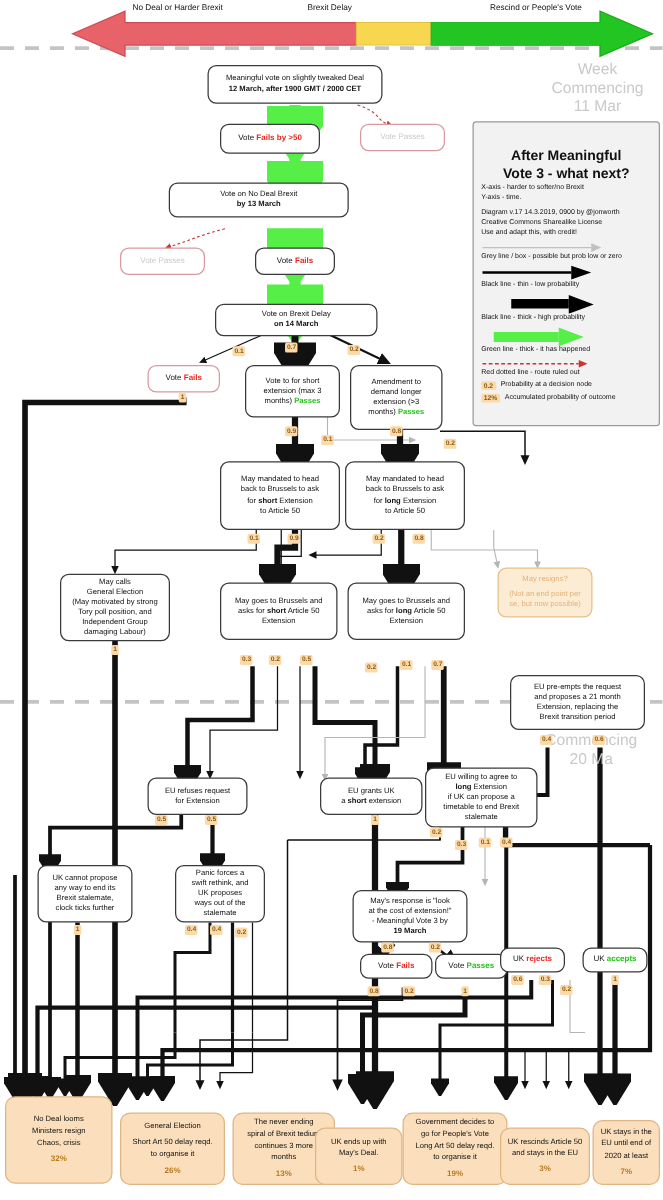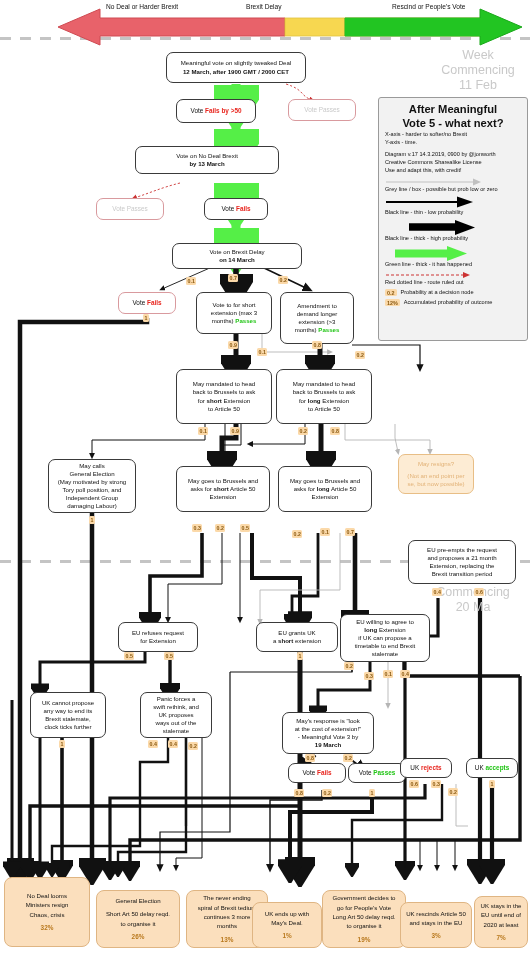--- a/index.html
+++ b/index.html
@@ -21,21 +21,21 @@
   .b{font-weight:bold;}
   .fail{color:#e8251e;font-weight:bold;}
   .pass{color:#1fc413;font-weight:bold;}
   .prob{position:absolute;background:#fbd9a9;color:#8a5a12;font-weight:bold;font-size:5.3px;
         padding:0.5px 1.5px;border-radius:1.5px;z-index:9;line-height:1.25;}
   .barlbl{position:absolute;font-size:6.6px;color:#111;z-index:8;top:3px;}
 
   
   #legend{position:absolute;left:378px;top:97px;width:150px;height:244px;background:#f2f2f2;
           border:1.1px solid #9a9a9a;border-radius:3px;z-index:20;padding:5px 6px;box-sizing:border-box;}
-  #legend h1{font-size:11.2px;margin:0 0 1px 0;text-align:center;line-height:1.22;font-weight:bold;}
+  #legend h1{font-size:11.2px;margin:16px 0 1px 0;text-align:center;line-height:1.22;font-weight:bold;}
   #legend .ls{font-size:5.6px;line-height:1.42;margin:0;color:#111;}
   #legend .gap{height:4px;}
   .lgrow{display:flex;align-items:center;gap:4px;margin:2px 0;}
   .lgbadge{background:#fbd9a9;color:#8a5a12;font-weight:bold;font-size:5.4px;padding:0.5px 2px;border-radius:1.5px;}
   .lgbadge.pc{background:#fbd9a9;}
 
   
   .week{position:absolute;color:#c9c9c9;font-size:12.5px;line-height:1.18;text-align:center;
         font-weight:normal;z-index:2;}
   .dashline{position:absolute;left:0;width:530px;height:3px;z-index:1;
@@ -60,21 +60,21 @@
   <div class="barlbl" style="left:106px;">No Deal or Harder Brexit</div>
   <div class="barlbl" style="left:246px;">Brexit Delay</div>
   <div class="barlbl" style="left:392px;">Rescind or People's Vote</div>
 
   <div class="dashline" style="top:37px;"></div>
   <div class="dashline" style="top:560px;"></div>
 
   <div class="week" style="left:428px;top:48px;width:100px;">
     <div>Week</div>
     <div>Commencing</div>
-    <div>11 Feb</div>
+    <div>11 Mar</div>
   </div>
   <div class="week" style="left:418px;top:570px;width:110px;">
     <div>Week</div>
     <div>Commencing</div>
     <div>20 Ma</div>
   </div>
 
   <svg class="layer" style="z-index:1;">
     <defs>
       <marker id="mThin" markerWidth="7" markerHeight="7" refX="3.2" refY="3" orient="auto">
@@ -448,21 +448,21 @@
   <div class="prob" style="left:369px;top:789px;">1</div>
 
   <div class="prob" style="left:409px;top:780px;">0.6</div>
   <div class="prob" style="left:431px;top:780px;">0.3</div>
   <div class="prob" style="left:448px;top:788px;">0.2</div>
   <div class="prob" style="left:489px;top:780px;">1</div>
 
   <div id="legend">
     <h1>
       <div>After Meaningful</div>
-      <div>Vote 5 - what next?</div>
+      <div>Vote 3 - what next?</div>
     </h1>
     <p class="ls">
       <span>X-axis - harder to softer/no Brexit</span><br>
       <span>Y-axis - time.</span>
     </p>
     <div class="gap"></div>
     <p class="ls">
       <span>Diagram v.17 14.3.2019, 0900 by @jonworth</span><br>
       <span>Creative Commons Sharealike License</span><br>
       <span>Use and adapt this, with credit!</span>

